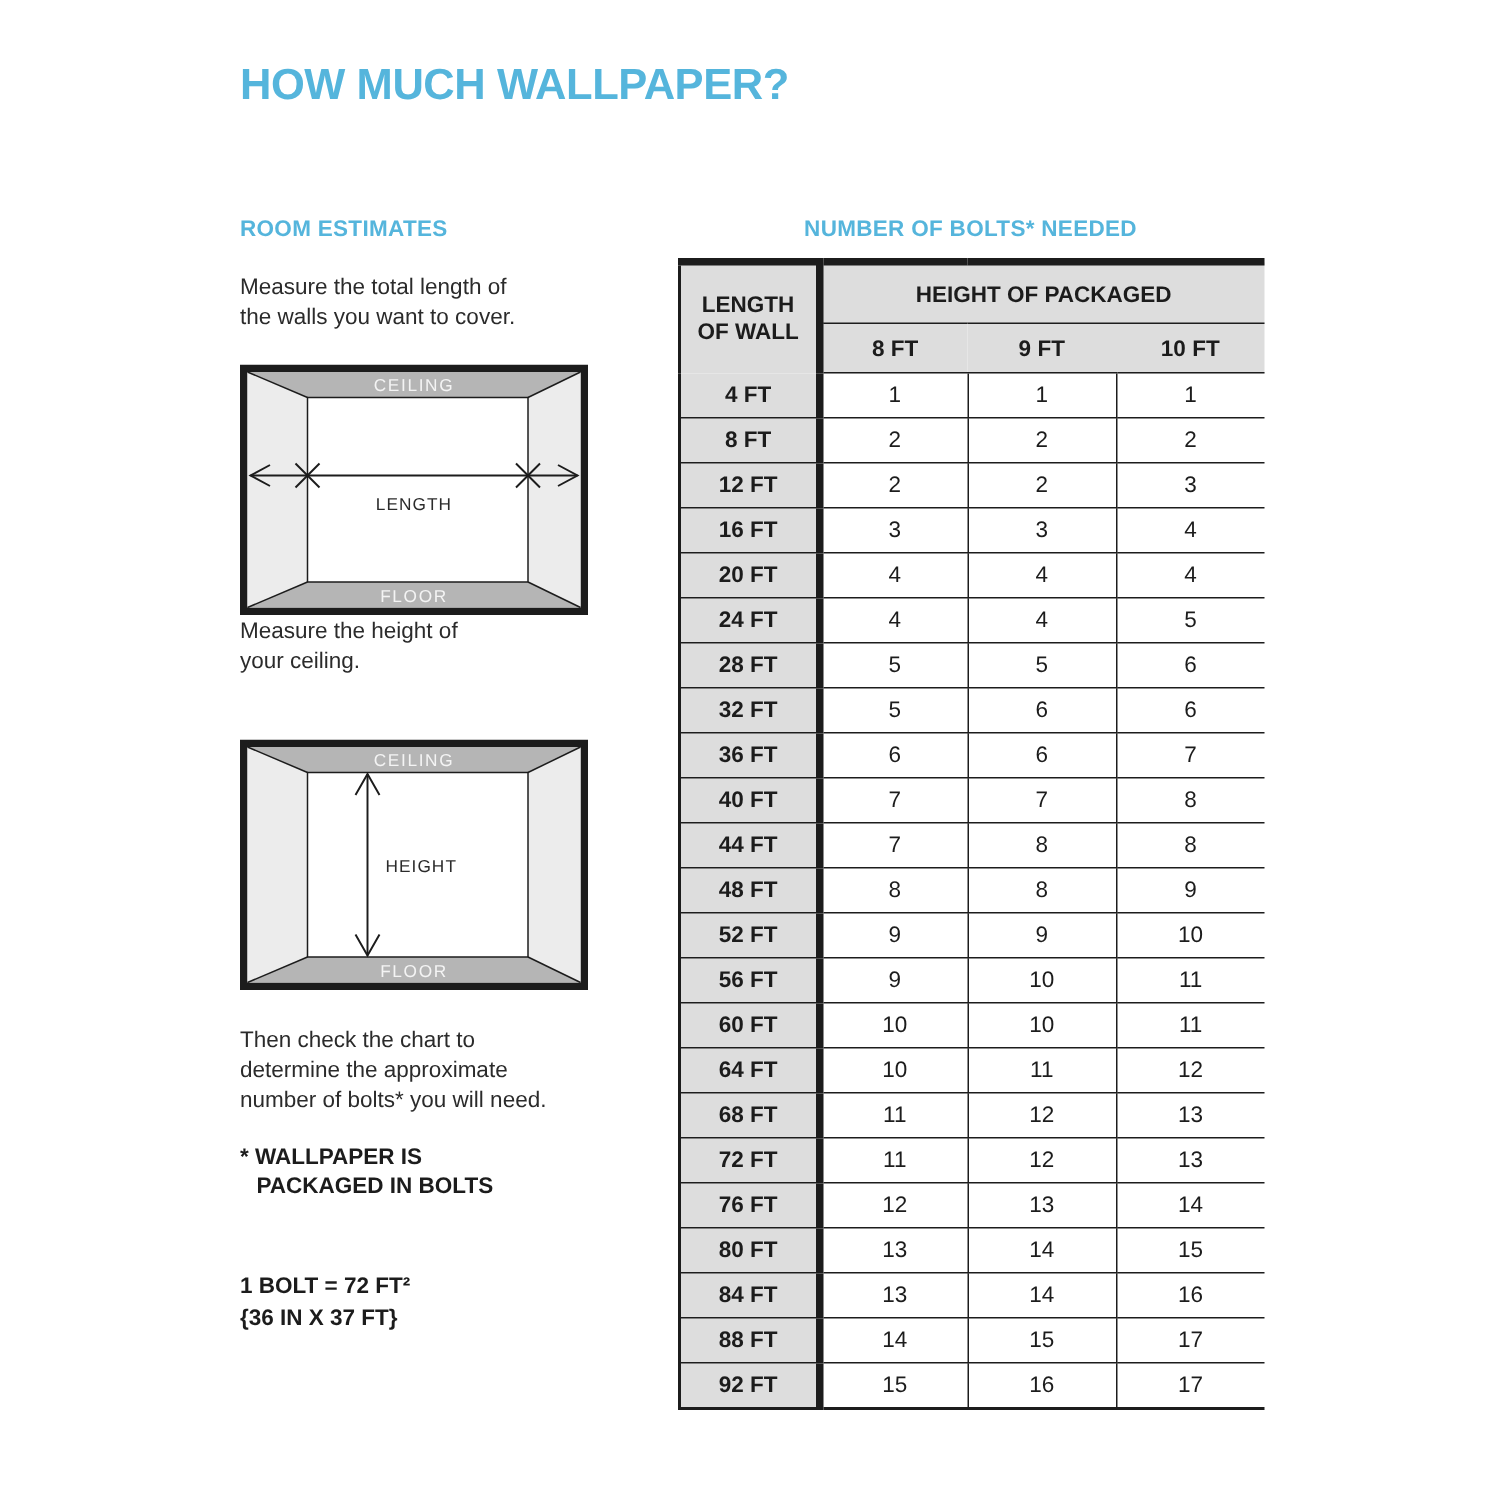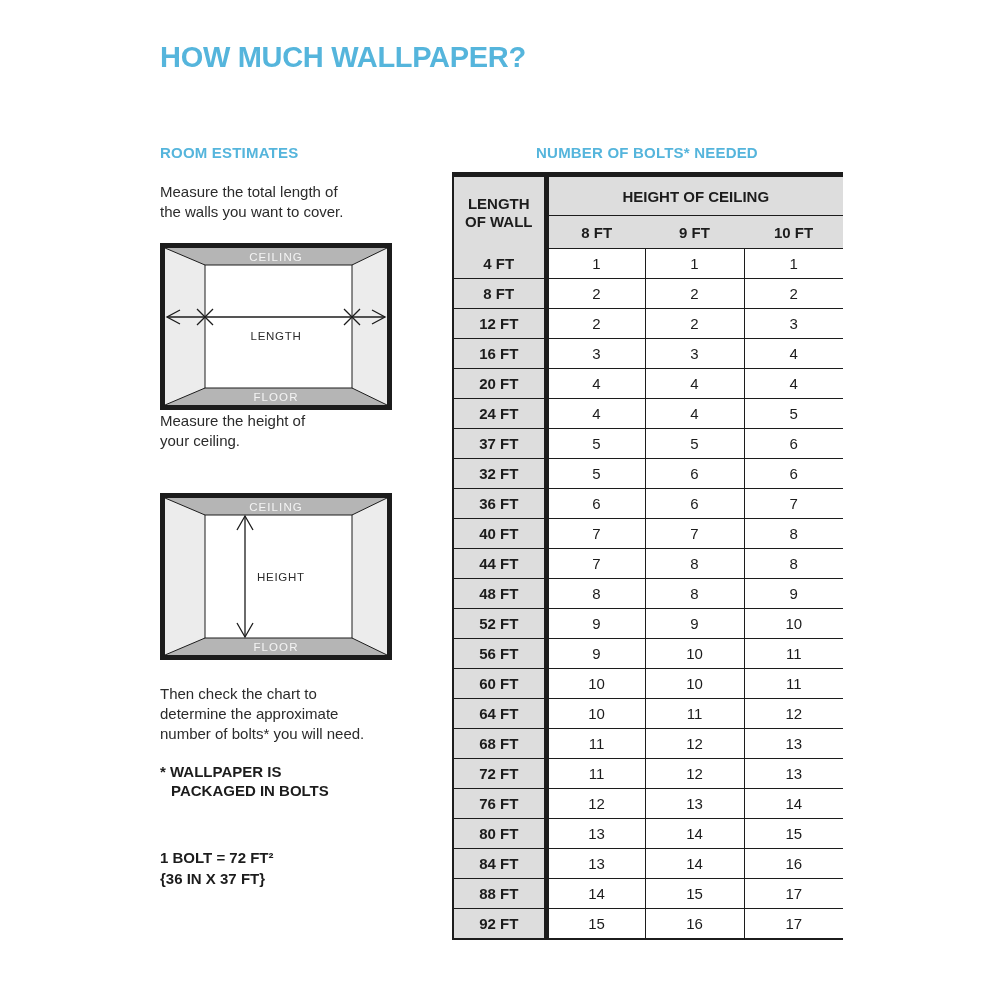--- a/index.html
+++ b/index.html
@@ -145,21 +145,21 @@
 <table class="bolt-table">
   <colgroup>
     <col style="width:93px">
       <col style="width:99px">
       <col style="width:99px">
       <col style="width:99px">
   </colgroup>
   <thead>
     <tr>
       <td class="corner" rowspan="2"><span>LENGTH</span><br><span>OF WALL</span></td>
-      <td class="group" colspan="3">HEIGHT OF CEILING</td>
+      <td class="group" colspan="3">HEIGHT OF PACKAGED</td>
     </tr>
     <tr>
       <td class="subhead">8 FT</td>
       <td class="subhead">9 FT</td>
       <td class="subhead">10 FT</td>
     </tr>
   </thead>
   <tbody>
       <tr>
         <td class="rowlabel">4 FT</td>
@@ -191,21 +191,21 @@
         <td class="val">4</td>
         <td class="val">4</td>
       </tr>
       <tr>
         <td class="rowlabel">24 FT</td>
         <td class="val">4</td>
         <td class="val">4</td>
         <td class="val">5</td>
       </tr>
       <tr>
-        <td class="rowlabel">37 FT</td>
+        <td class="rowlabel">28 FT</td>
         <td class="val">5</td>
         <td class="val">5</td>
         <td class="val">6</td>
       </tr>
       <tr>
         <td class="rowlabel">32 FT</td>
         <td class="val">5</td>
         <td class="val">6</td>
         <td class="val">6</td>
       </tr>

